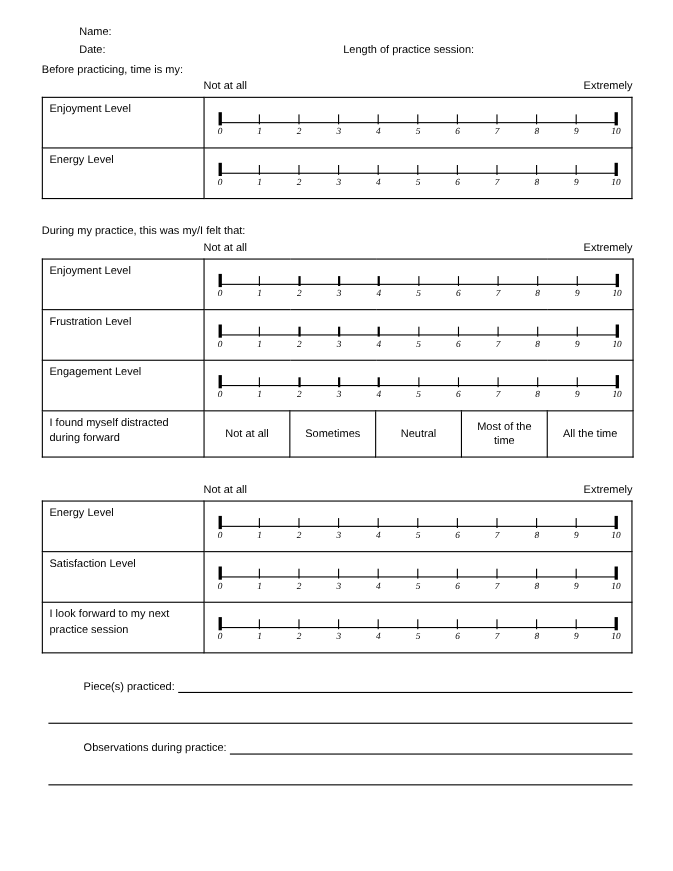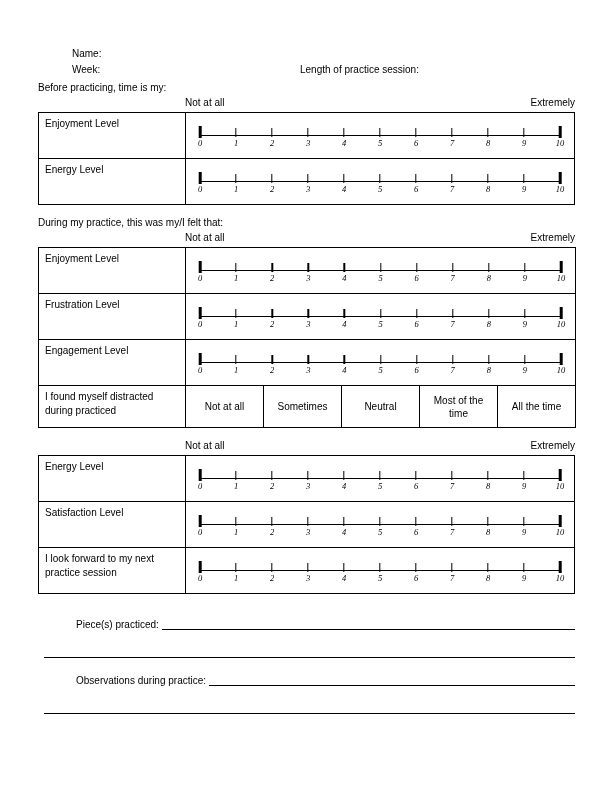--- a/index.html
+++ b/index.html
@@ -3,31 +3,31 @@
 <meta charset="utf-8">
 <style>
   * { margin: 0; padding: 0; box-sizing: border-box; }
   html, body { background: #ffffff; }
   .page {
     width: 612px; height: 792px;
     background: #ffffff;
     color: #000;
     font-family: "Liberation Sans", sans-serif;
     font-size: 10px;
-    padding: 48px 37px 0 38px;
+    padding: 24px 37px 0 38px;
     position: relative;
     overflow: hidden;
   }
   .top { margin-left: 34px; }
   .top-row { height: 16px; position: relative; }
-  .length-label { position: absolute; left: 228px; top: 0; text-align: center; }
+  .length-label { position: absolute; left: 240px; top: 0; text-align: center; }
   .title { text-align: center; font-weight: bold; margin-top: 4px; height: 16px; font-size: 10px; }
   .section-heading { margin-top: 2px; height: 15px; }
   .section { margin-top: 0; }
-  .section + .section { margin-top: 12px; }
+  .section + .section { margin-top: 24px; }
   .scale-header {
     margin-left: 147px;
     display: flex;
     justify-content: space-between;
     height: 14px;
     margin-bottom: 1px;
   }
   table.grid {
     width: 537px;
     border-collapse: collapse;
@@ -76,21 +76,21 @@
 </head>
 <body>
 
 <div class="page">
 
   <div class="top">
     <div class="top-row">
       <span>Name:</span>
     </div>
     <div class="top-row">
-      <span>Week:</span>
+      <span>Date:</span>
       <span class="length-label">Length of practice session:</span>
     </div>
   </div>
 
 
   <div class="section">
     <div class="section-heading">Before practicing, time is my:</div>
     <div class="scale-header">
       <span>Not at all</span>
       <span>Extremely</span>
@@ -265,21 +265,21 @@
                 <div class="scale-tick" style="left: 80%;"></div>
                 <div class="scale-num" style="left: 80%;">8</div>
                 <div class="scale-tick" style="left: 90%;"></div>
                 <div class="scale-num" style="left: 90%;">9</div>
                 <div class="scale-tick end" style="left: 100%;"></div>
                 <div class="scale-num" style="left: 100%;">10</div>
               </div>
             </td>
       </tr>
       <tr class="opt-row">
-        <td class="label-cell">I found myself distracted during practiced</td>
+        <td class="label-cell">I found myself distracted during forward</td>
         <td class="opt-cell">Not at all</td>
         <td class="opt-cell">Sometimes</td>
         <td class="opt-cell">Neutral</td>
         <td class="opt-cell">Most of the time</td>
         <td class="opt-cell">All the time</td>
       </tr>
     </tbody>
       </table>
   </div>
 

